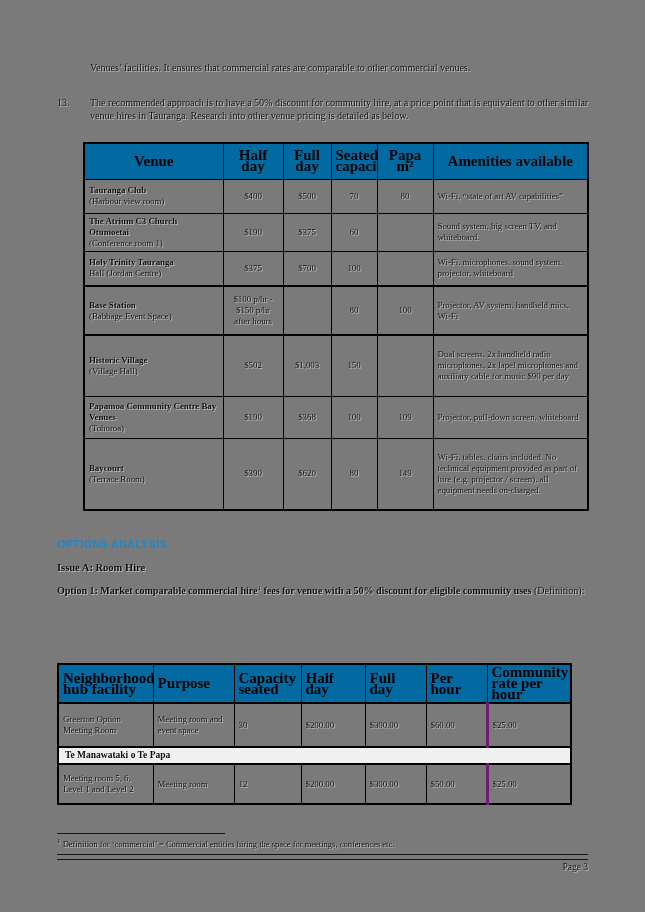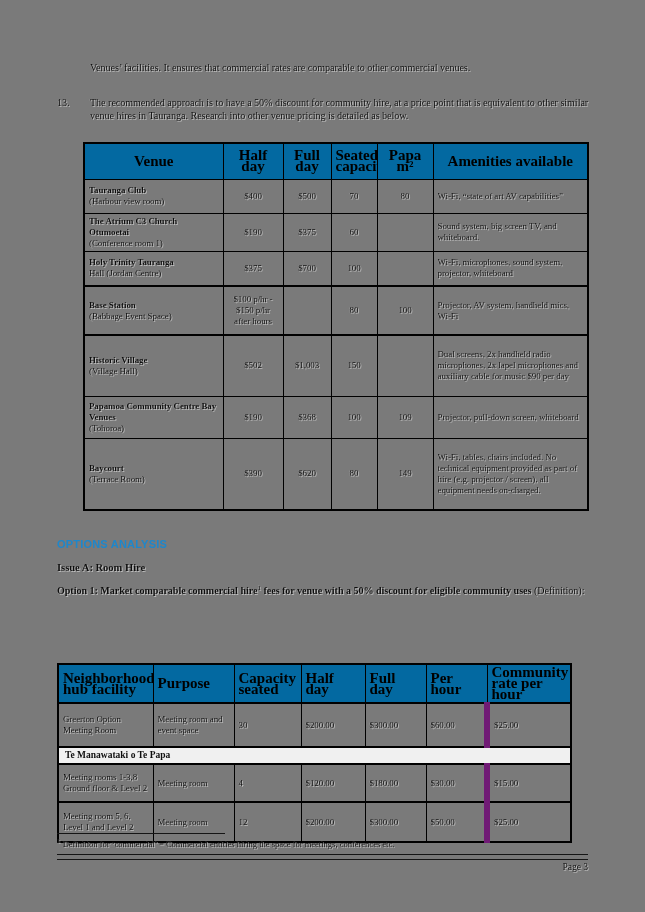--- a/index.html
+++ b/index.html
@@ -19,21 +19,21 @@
   td,th{border:1px solid #000;padding:2px 4px;overflow:hidden;}
   th{background:#0369a1;color:#000;font-weight:bold;font-size:15px;line-height:11px;text-align:center;vertical-align:middle;text-shadow:none;}
   td{font-size:8.8px;line-height:11px;vertical-align:middle;}
   .t-outer{border:2px solid #000;}
   .venue-name{font-weight:bold;}
   .c{text-align:center;}
   .amen{vertical-align:middle;text-align:left;}
   .thick-bot td{border-bottom:2px solid #000;}
   
   .t2 td{border-top:2px solid #000;border-bottom:2px solid #000;}
-  .t2 td.comm{border-left:6px solid #701a75;}
+  .t2 td.comm{border-left:3px solid #701a75;}
   .group-row td{background:#f0f0f0;font-weight:bold;text-shadow:none;font-size:9.5px;padding:2px 6px;}
 
   .opts-heading{font-size:11px;font-weight:bold;color:#1e87cb;text-shadow:none;letter-spacing:.2px;}
   .issue-heading{font-size:10.5px;font-weight:bold;}
   .option-heading{font-size:10px;line-height:13px;}
   .option-heading b{font-weight:bold;}
   sup{font-size:7px;line-height:0;}
 
   .foot-sep{border-top:1.5px solid #151515;width:168px;}
   .footnote{font-size:8.5px;line-height:11px;}
@@ -184,29 +184,20 @@
       <td>Meeting room and event space</td>
       <td>30</td>
       <td>$200.00</td>
       <td>$300.00</td>
       <td>$60.00</td>
       <td class="comm">$25.00</td>
     </tr>
     <tr class="group-row" style="height:16px">
       <td colspan="7">Te Manawataki o Te Papa</td>
     </tr>
-    <tr style="height:38px">
-      <td>Meeting rooms 1-3,8 Ground floor &amp; Level 2</td>
-      <td>Meeting room</td>
-      <td>4</td>
-      <td>$120.00</td>
-      <td>$180.00</td>
-      <td>$30.00</td>
-      <td class="comm">$15.00</td>
-    </tr>
     <tr style="height:40px">
       <td>Meeting room 5, 6, Level 1 and Level 2</td>
       <td>Meeting room</td>
       <td>12</td>
       <td>$200.00</td>
       <td>$300.00</td>
       <td>$50.00</td>
       <td class="comm">$25.00</td>
     </tr>
   </tbody>

